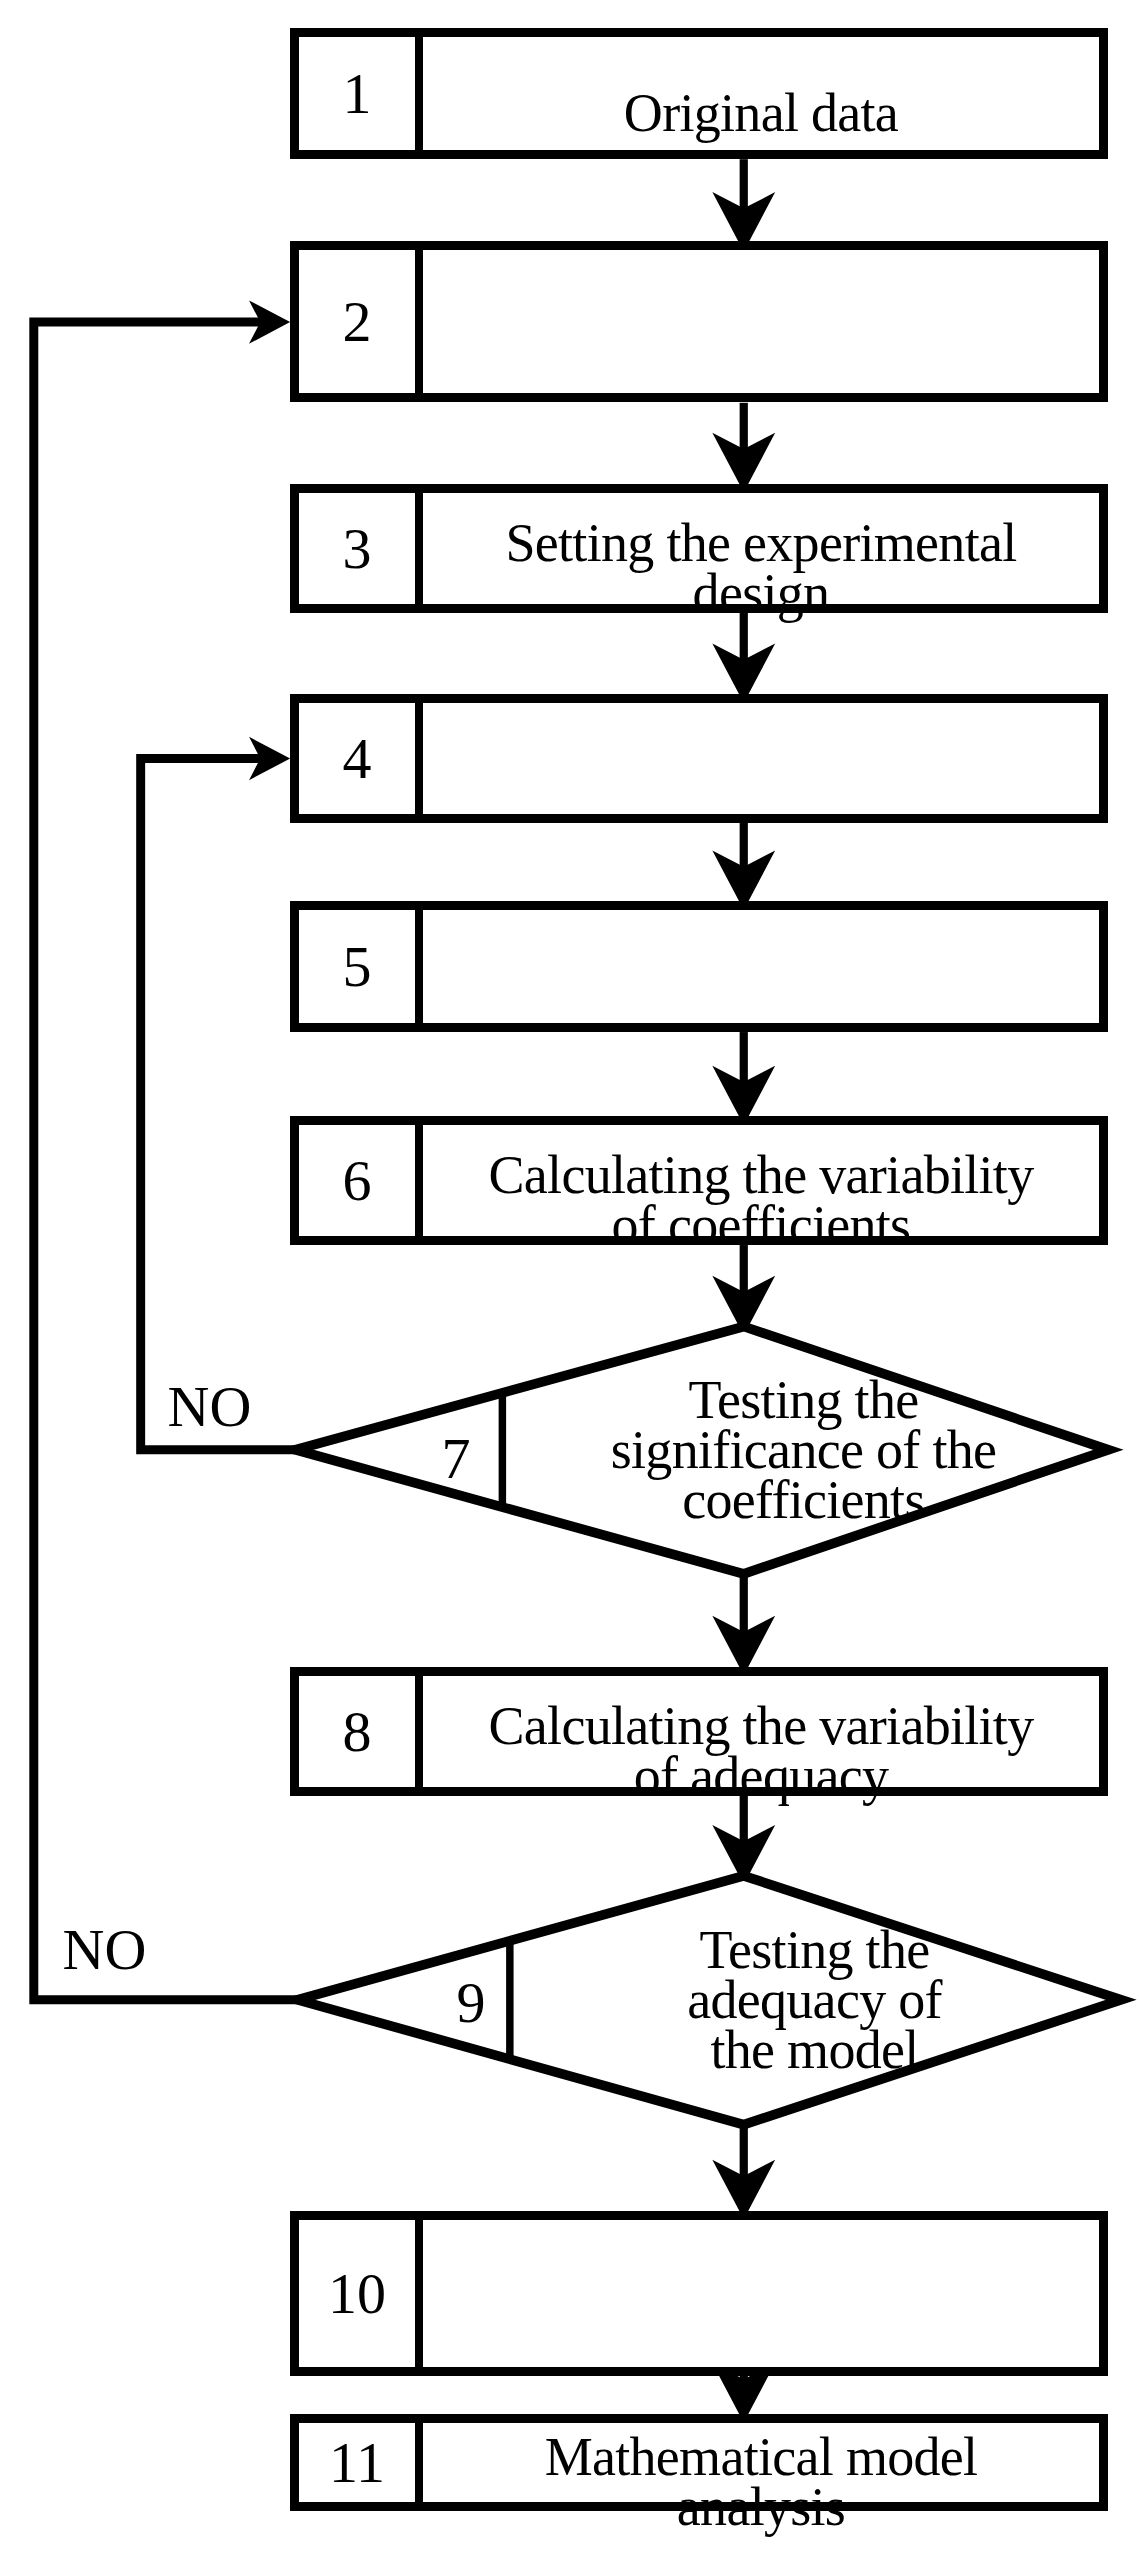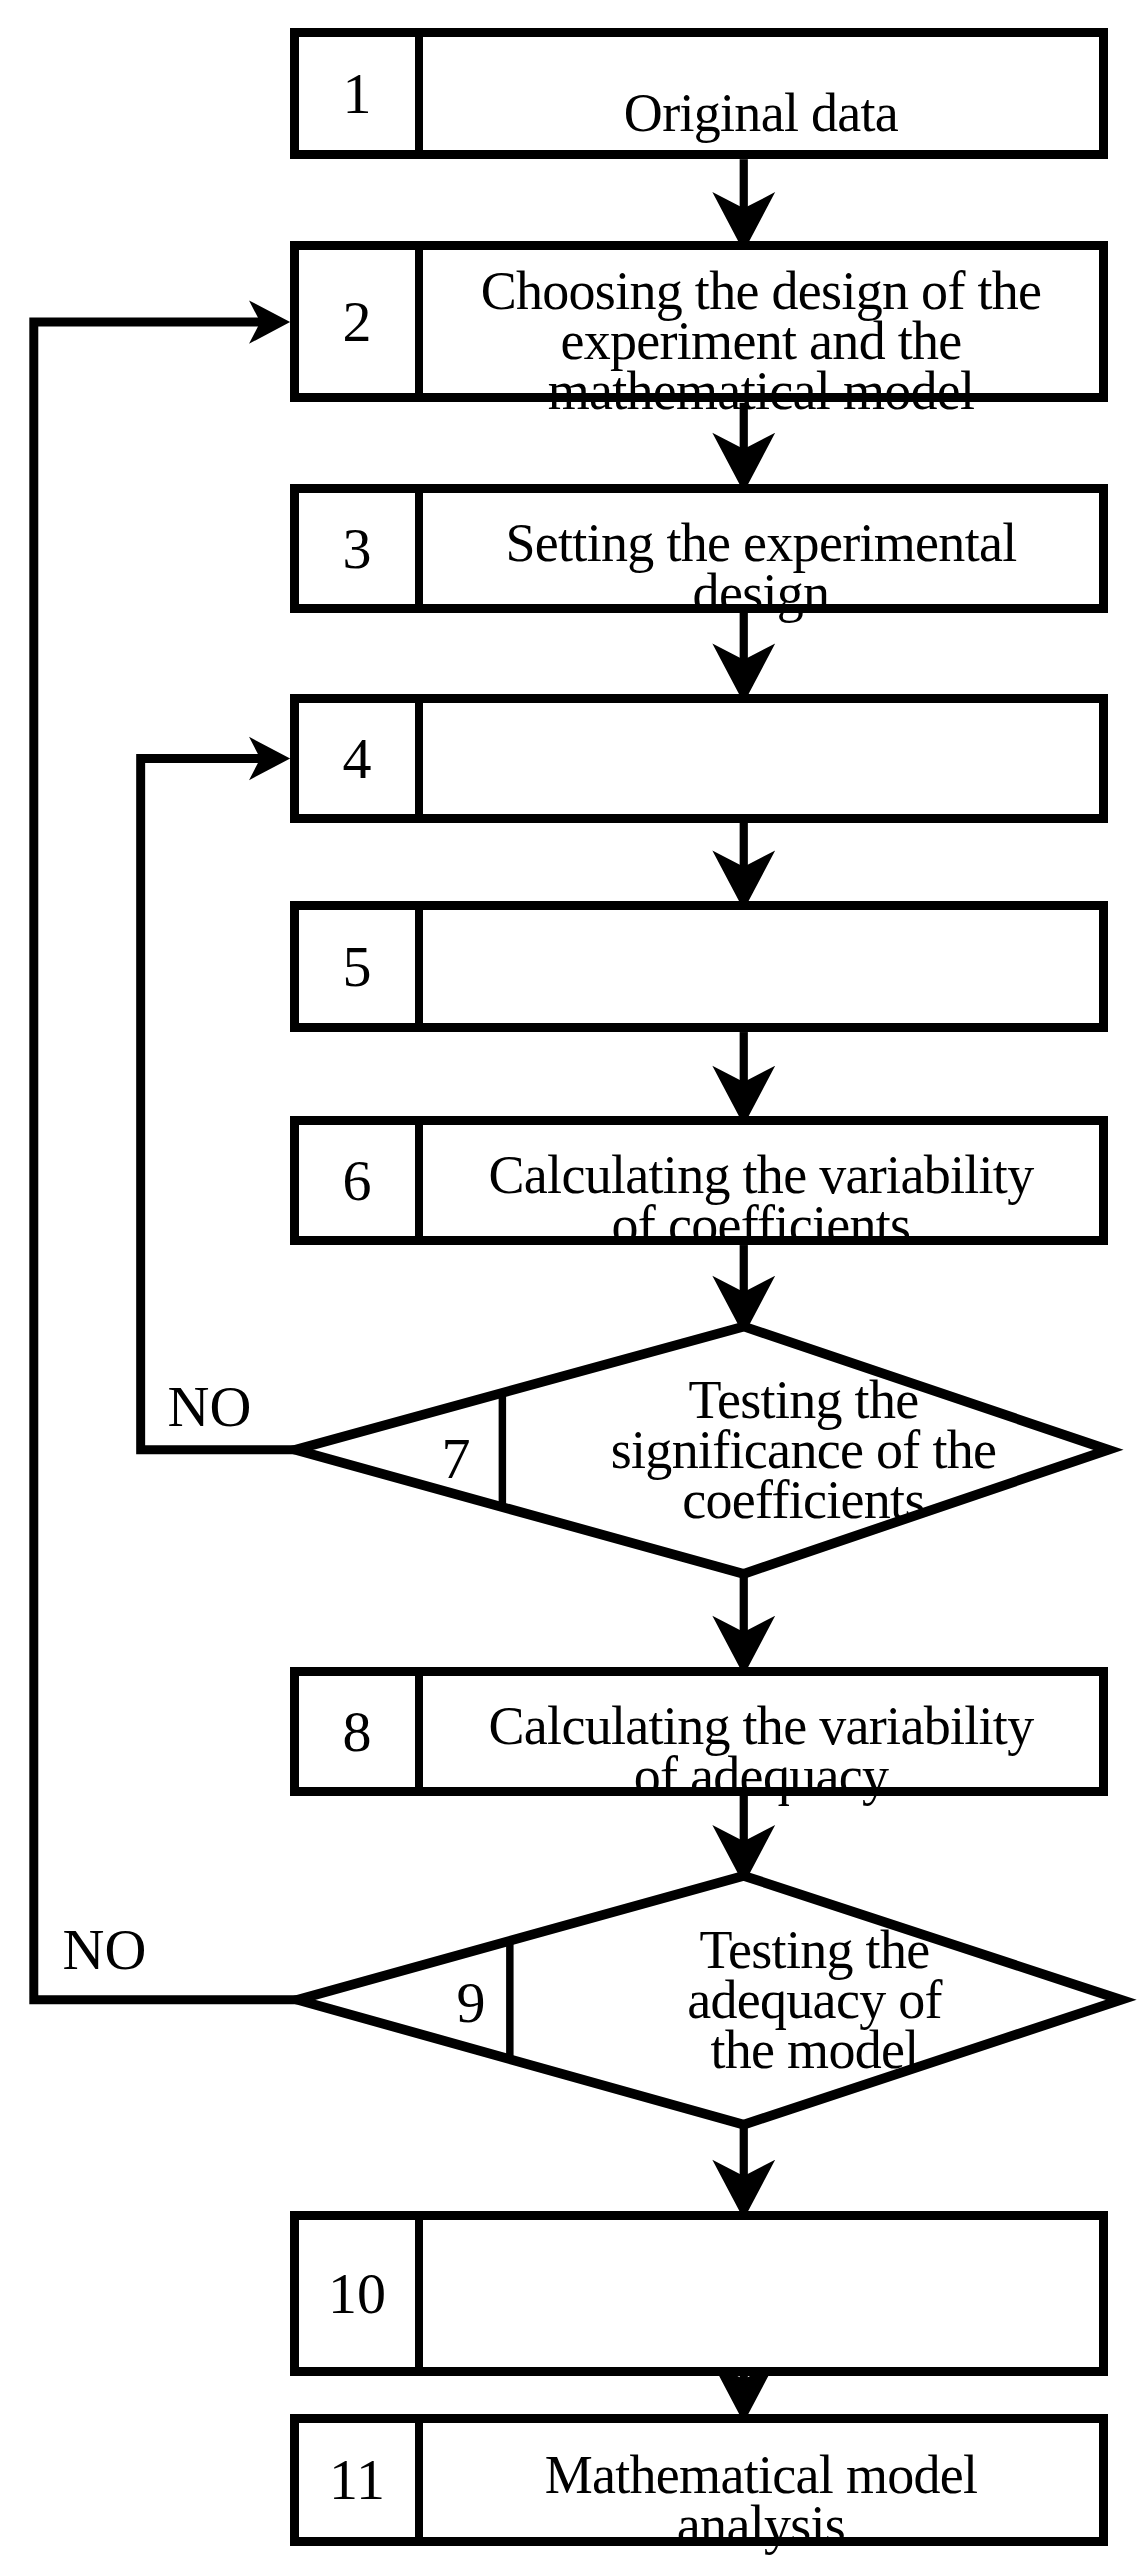--- a/index.html
+++ b/index.html
@@ -78,23 +78,20 @@
   <line x1="682" y1="2597" x2="682" y2="2755" stroke="#000" stroke-width="10"></line>
 </svg>
 
 <div class="pbox" style="top:28px;height:131px">
   <div class="numcell">1</div>
   <div class="labelcell">Original data</div>
 </div>
 
 <div class="pbox" style="top:241px;height:161px">
   <div class="numcell">2</div>
-  <div class="labelcell">Choosing the design of the
-experiment and the
-mathematical model</div>
 </div>
 
 <div class="pbox" style="top:484px;height:129px">
   <div class="numcell">3</div>
   <div class="labelcell">Setting the experimental
 design</div>
 </div>
 
 <div class="pbox" style="top:694px;height:129px">
   <div class="numcell">4</div>
@@ -113,21 +110,21 @@
 <div class="pbox" style="top:1667px;height:129px">
   <div class="numcell">8</div>
   <div class="labelcell">Calculating the variability
 of adequacy</div>
 </div>
 
 <div class="pbox" style="top:2211px;height:165px">
   <div class="numcell">10</div>
 </div>
 
-<div class="pbox" style="top:2414px;height:132px">
+<div class="pbox" style="top:2414px;height:97px">
   <div class="numcell">11</div>
   <div class="labelcell">Mathematical model
 analysis</div>
 </div>
 
 <div class="dnum" style="left:415px;top:1420px;width:82px;height:78px">7</div>
 <div class="dlabel" style="left:557px;top:1368px;width:493px;height:164px">Testing the
 significance of the
 coefficients</div>
 

